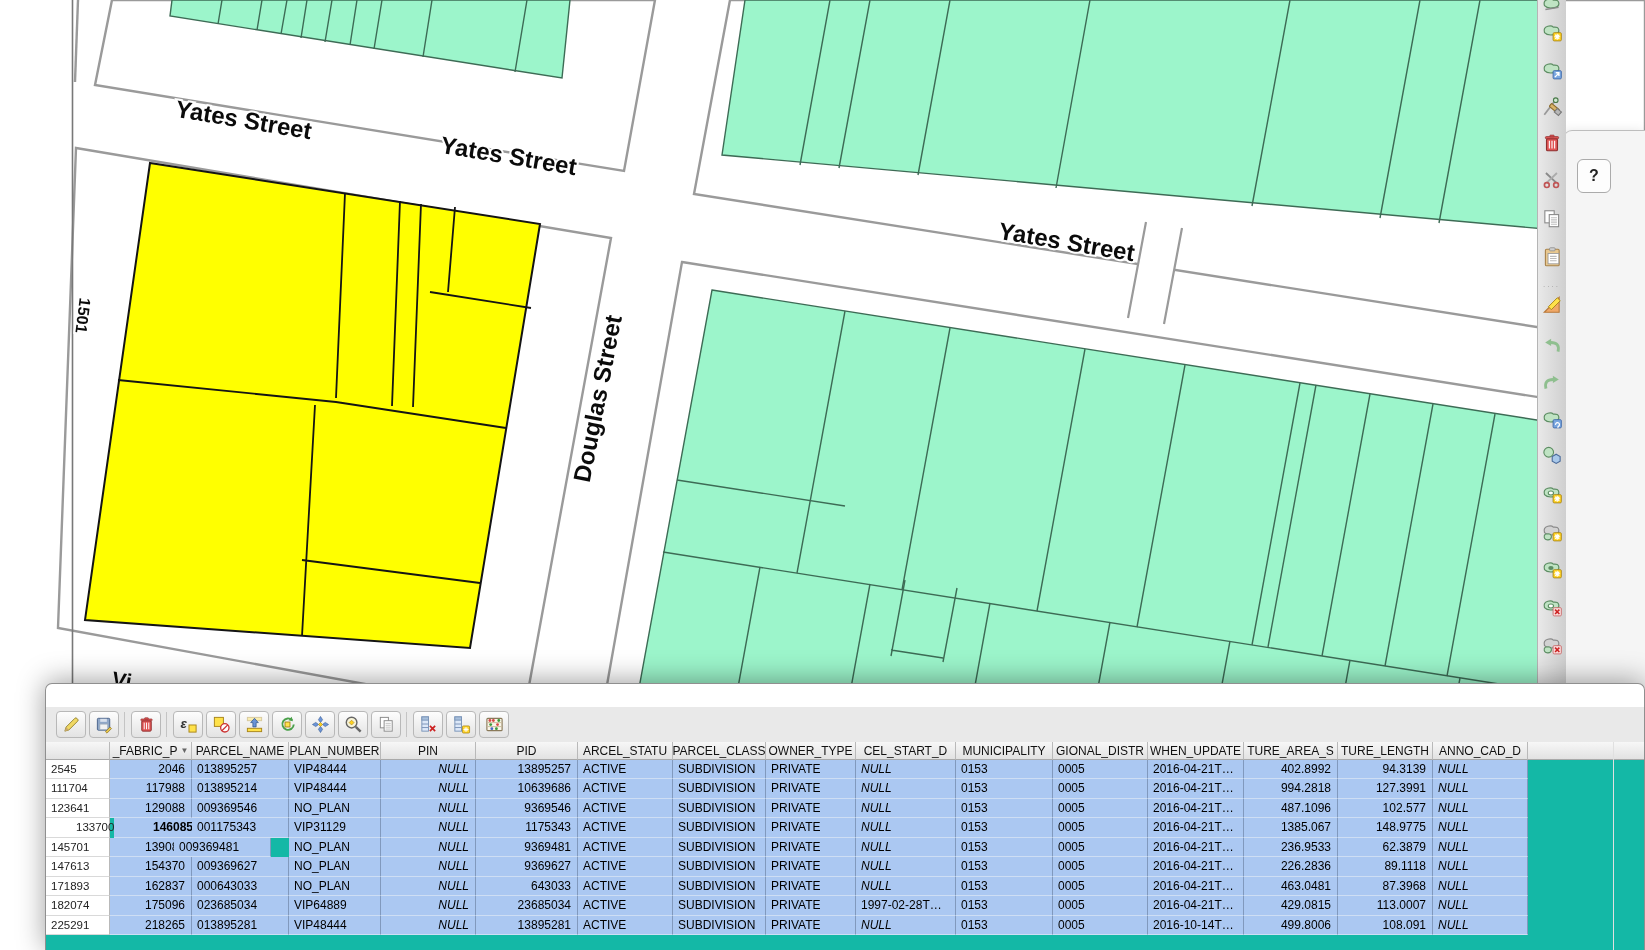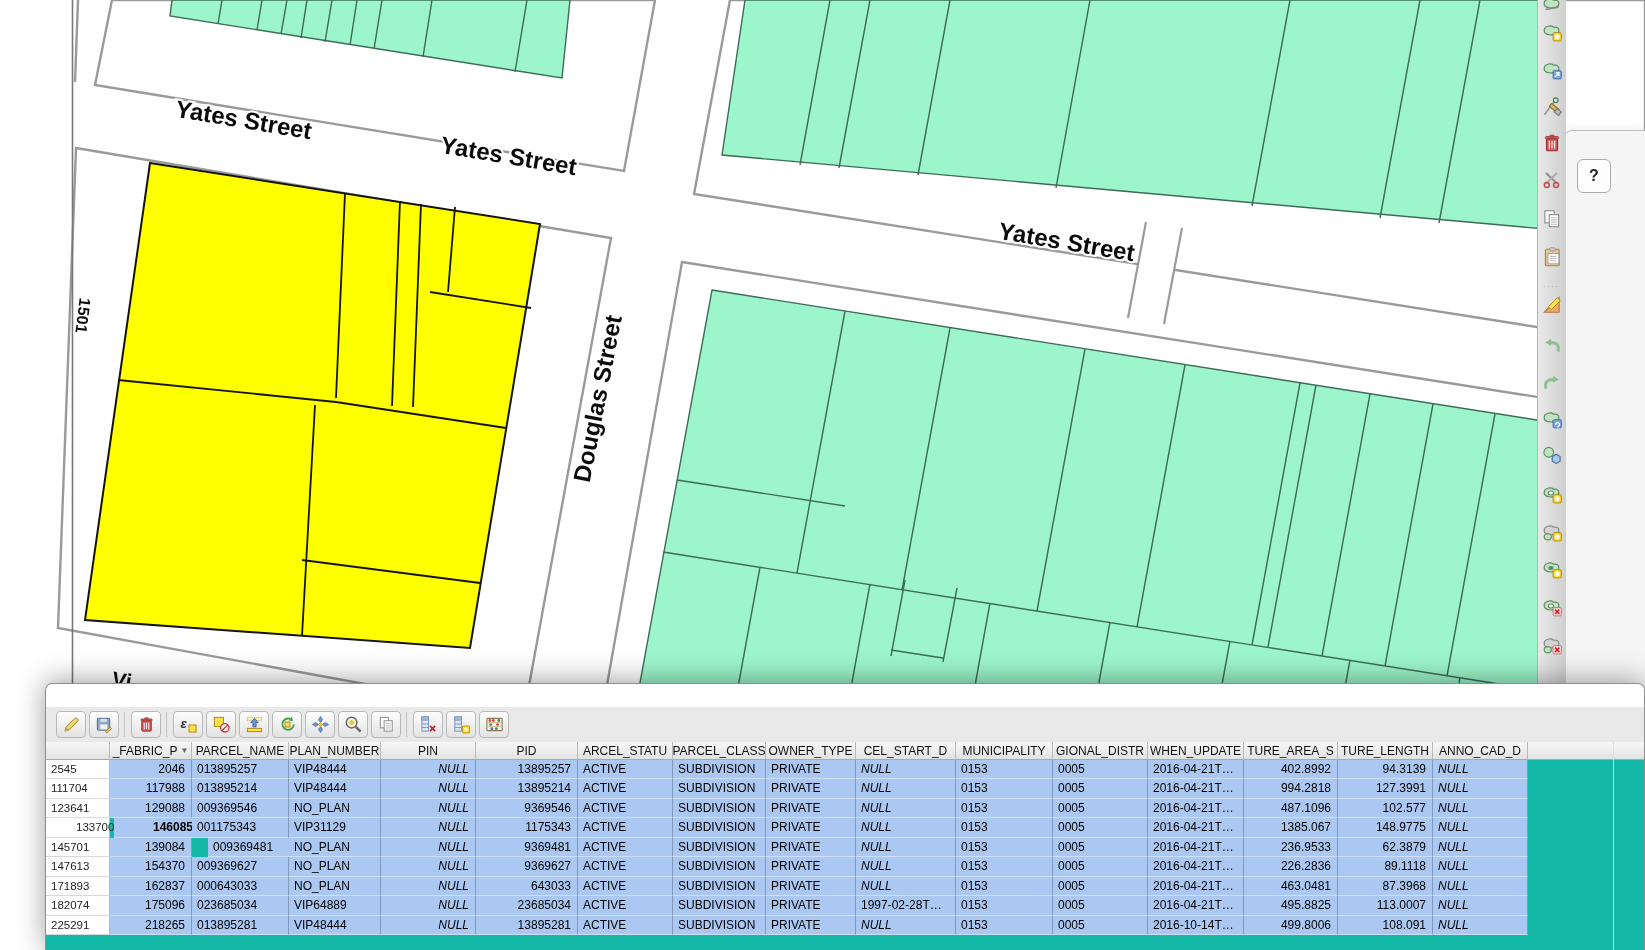--- a/index.html
+++ b/index.html
@@ -361,21 +361,21 @@
         <div class="cell left" style="left: 1007px; top: 17.5px; width: 95px; height: 19.5px;">0005</div>
         <div class="cell left" style="left: 1102px; top: 17.5px; width: 96px; height: 19.5px;">2016-04-21T…</div>
         <div class="cell right" style="left: 1198px; top: 17.5px; width: 94px; height: 19.5px;">402.8992</div>
         <div class="cell right" style="left: 1292px; top: 17.5px; width: 95px; height: 19.5px;">94.3139</div>
         <div class="cell left nullval" style="left: 1387px; top: 17.5px; width: 95px; height: 19.5px;">NULL</div>
         <div class="gcell" style="left: 0px; top: 37px; width: 64px; height: 19.5px;">111704</div>
         <div class="cell right" style="left: 64px; top: 37px; width: 82px; height: 19.5px;">117988</div>
         <div class="cell left" style="left: 146px; top: 37px; width: 97px; height: 19.5px;">013895214</div>
         <div class="cell left" style="left: 243px; top: 37px; width: 92px; height: 19.5px;">VIP48444</div>
         <div class="cell right nullval" style="left: 335px; top: 37px; width: 95px; height: 19.5px;">NULL</div>
-        <div class="cell right" style="left: 430px; top: 37px; width: 102px; height: 19.5px;">13895214</div>
+        <div class="cell right" style="left: 430px; top: 37px; width: 102px; height: 19.5px;">10639686</div>
         <div class="cell left" style="left: 532px; top: 37px; width: 95px; height: 19.5px;">ACTIVE</div>
         <div class="cell left" style="left: 627px; top: 37px; width: 93px; height: 19.5px;">SUBDIVISION</div>
         <div class="cell left" style="left: 720px; top: 37px; width: 90px; height: 19.5px;">PRIVATE</div>
         <div class="cell left nullval" style="left: 810px; top: 37px; width: 100px; height: 19.5px;">NULL</div>
         <div class="cell left" style="left: 910px; top: 37px; width: 97px; height: 19.5px;">0153</div>
         <div class="cell left" style="left: 1007px; top: 37px; width: 95px; height: 19.5px;">0005</div>
         <div class="cell left" style="left: 1102px; top: 37px; width: 96px; height: 19.5px;">2016-04-21T…</div>
         <div class="cell right" style="left: 1198px; top: 37px; width: 94px; height: 19.5px;">994.2818</div>
         <div class="cell right" style="left: 1292px; top: 37px; width: 95px; height: 19.5px;">127.3991</div>
         <div class="cell left nullval" style="left: 1387px; top: 37px; width: 95px; height: 19.5px;">NULL</div>
@@ -406,21 +406,21 @@
         <div class="cell left" style="left: 720px; top: 76px; width: 90px; height: 19.5px;">PRIVATE</div>
         <div class="cell left nullval" style="left: 810px; top: 76px; width: 100px; height: 19.5px;">NULL</div>
         <div class="cell left" style="left: 910px; top: 76px; width: 97px; height: 19.5px;">0153</div>
         <div class="cell left" style="left: 1007px; top: 76px; width: 95px; height: 19.5px;">0005</div>
         <div class="cell left" style="left: 1102px; top: 76px; width: 96px; height: 19.5px;">2016-04-21T…</div>
         <div class="cell right" style="left: 1198px; top: 76px; width: 94px; height: 19.5px;">1385.067</div>
         <div class="cell right" style="left: 1292px; top: 76px; width: 95px; height: 19.5px;">148.9775</div>
         <div class="cell left nullval" style="left: 1387px; top: 76px; width: 95px; height: 19.5px;">NULL</div>
         <div class="gcell" style="left: 0px; top: 95.5px; width: 64px; height: 19.5px;">145701</div>
         <div class="cell right" style="left: 64px; top: 95.5px; width: 82px; height: 19.5px;">139084</div>
-        <div class="cell left" style="left: 162px; top: 95.5px; width: 97px; height: 19.5px;">009369481</div>
+        <div class="cell left" style="left: 128px; top: 95.5px; width: 97px; height: 19.5px;">009369481</div>
         <div class="cell left" style="left: 243px; top: 95.5px; width: 92px; height: 19.5px;">NO_PLAN</div>
         <div class="cell right nullval" style="left: 335px; top: 95.5px; width: 95px; height: 19.5px;">NULL</div>
         <div class="cell right" style="left: 430px; top: 95.5px; width: 102px; height: 19.5px;">9369481</div>
         <div class="cell left" style="left: 532px; top: 95.5px; width: 95px; height: 19.5px;">ACTIVE</div>
         <div class="cell left" style="left: 627px; top: 95.5px; width: 93px; height: 19.5px;">SUBDIVISION</div>
         <div class="cell left" style="left: 720px; top: 95.5px; width: 90px; height: 19.5px;">PRIVATE</div>
         <div class="cell left nullval" style="left: 810px; top: 95.5px; width: 100px; height: 19.5px;">NULL</div>
         <div class="cell left" style="left: 910px; top: 95.5px; width: 97px; height: 19.5px;">0153</div>
         <div class="cell left" style="left: 1007px; top: 95.5px; width: 95px; height: 19.5px;">0005</div>
         <div class="cell left" style="left: 1102px; top: 95.5px; width: 96px; height: 19.5px;">2016-04-21T…</div>
@@ -465,21 +465,21 @@
         <div class="cell left" style="left: 243px; top: 154px; width: 92px; height: 19.5px;">VIP64889</div>
         <div class="cell right nullval" style="left: 335px; top: 154px; width: 95px; height: 19.5px;">NULL</div>
         <div class="cell right" style="left: 430px; top: 154px; width: 102px; height: 19.5px;">23685034</div>
         <div class="cell left" style="left: 532px; top: 154px; width: 95px; height: 19.5px;">ACTIVE</div>
         <div class="cell left" style="left: 627px; top: 154px; width: 93px; height: 19.5px;">SUBDIVISION</div>
         <div class="cell left" style="left: 720px; top: 154px; width: 90px; height: 19.5px;">PRIVATE</div>
         <div class="cell left" style="left: 810px; top: 154px; width: 100px; height: 19.5px;">1997-02-28T…</div>
         <div class="cell left" style="left: 910px; top: 154px; width: 97px; height: 19.5px;">0153</div>
         <div class="cell left" style="left: 1007px; top: 154px; width: 95px; height: 19.5px;">0005</div>
         <div class="cell left" style="left: 1102px; top: 154px; width: 96px; height: 19.5px;">2016-04-21T…</div>
-        <div class="cell right" style="left: 1198px; top: 154px; width: 94px; height: 19.5px;">495.8825</div>
+        <div class="cell right" style="left: 1198px; top: 154px; width: 94px; height: 19.5px;">429.0815</div>
         <div class="cell right" style="left: 1292px; top: 154px; width: 95px; height: 19.5px;">113.0007</div>
         <div class="cell left nullval" style="left: 1387px; top: 154px; width: 95px; height: 19.5px;">NULL</div>
         <div class="gcell" style="left: 0px; top: 173.5px; width: 64px; height: 19.5px;">225291</div>
         <div class="cell right" style="left: 64px; top: 173.5px; width: 82px; height: 19.5px;">218265</div>
         <div class="cell left" style="left: 146px; top: 173.5px; width: 97px; height: 19.5px;">013895281</div>
         <div class="cell left" style="left: 243px; top: 173.5px; width: 92px; height: 19.5px;">VIP48444</div>
         <div class="cell right nullval" style="left: 335px; top: 173.5px; width: 95px; height: 19.5px;">NULL</div>
         <div class="cell right" style="left: 430px; top: 173.5px; width: 102px; height: 19.5px;">13895281</div>
         <div class="cell left" style="left: 532px; top: 173.5px; width: 95px; height: 19.5px;">ACTIVE</div>
         <div class="cell left" style="left: 627px; top: 173.5px; width: 93px; height: 19.5px;">SUBDIVISION</div>

